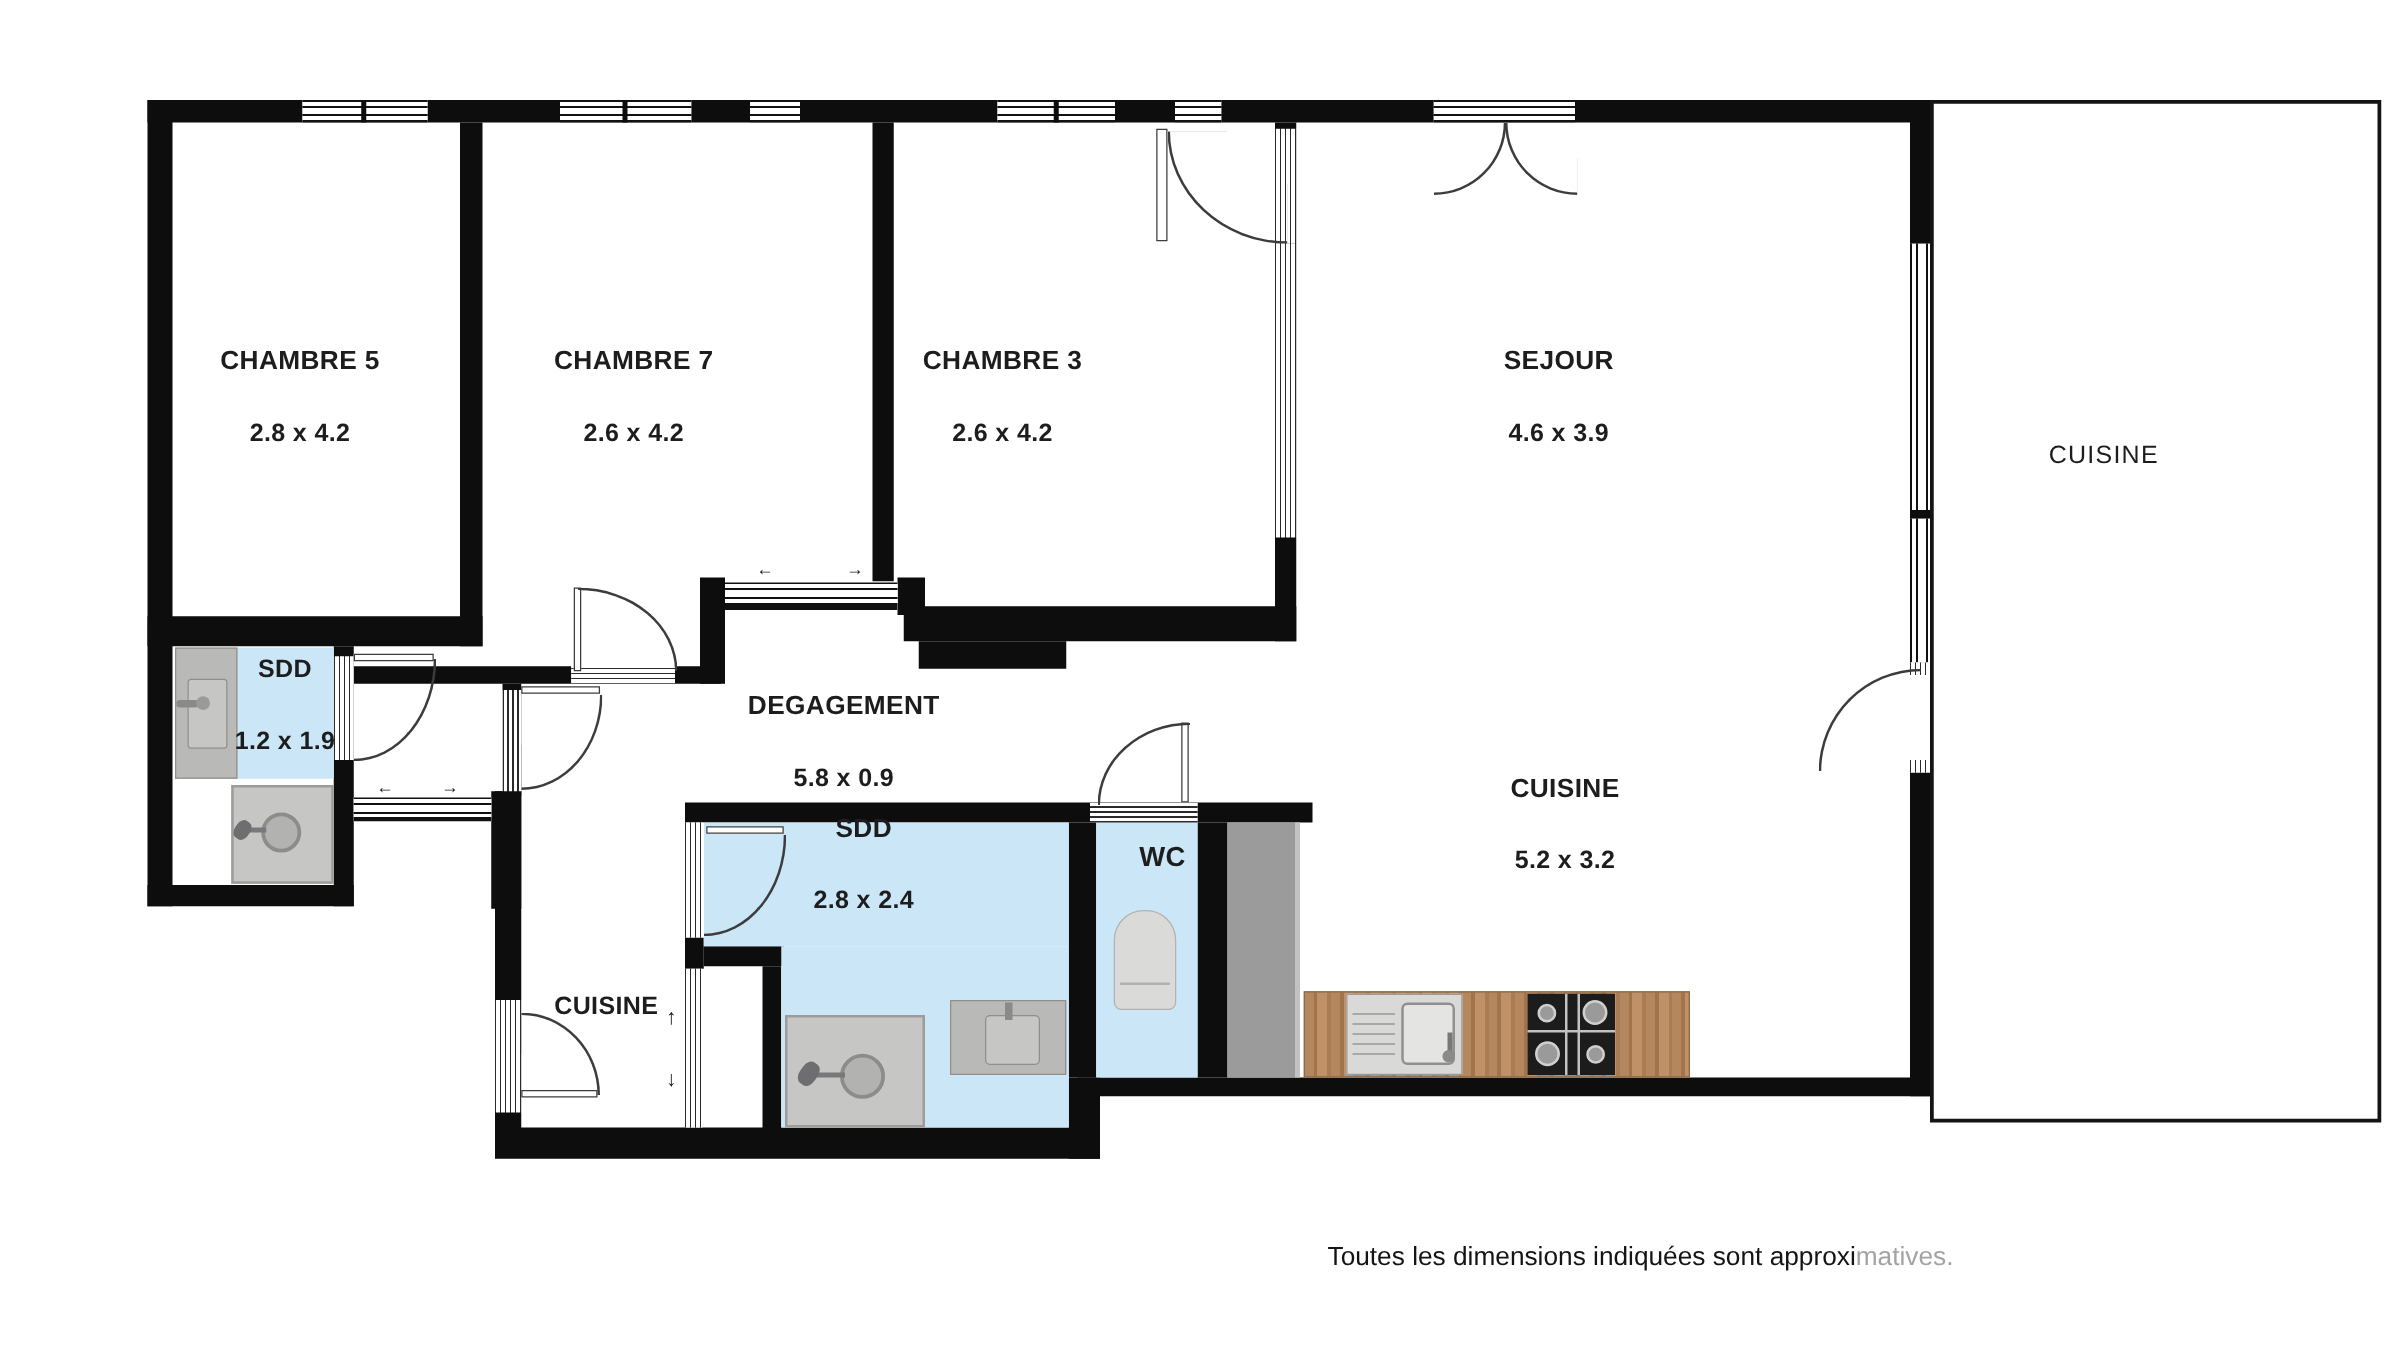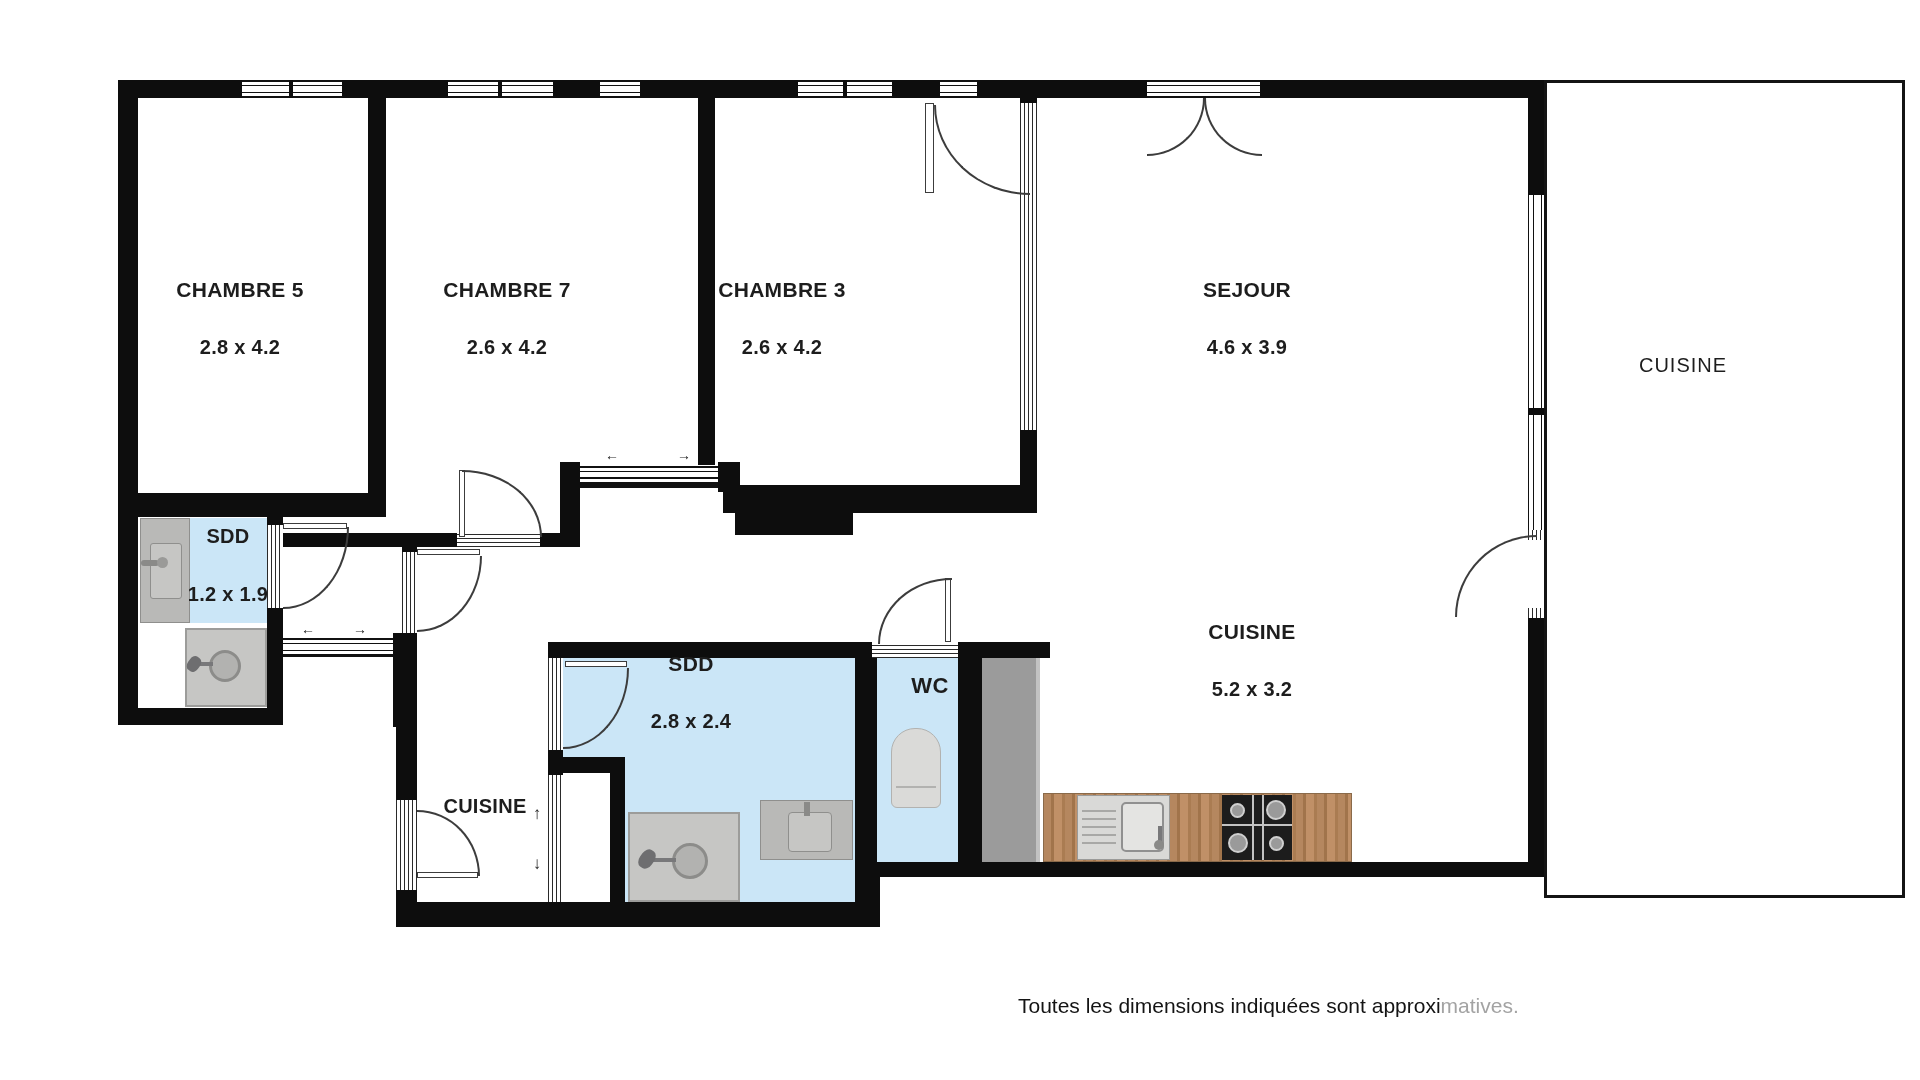--- a/index.html
+++ b/index.html
@@ -18,21 +18,21 @@
   .arc-bl{border-left-width:2px;border-bottom-width:2px;border-bottom-left-radius:100% 100%;}
   .arc-tr{border-right-width:2px;border-top-width:2px;border-top-right-radius:100% 100%;}
   .arc-tl{border-left-width:2px;border-top-width:2px;border-top-left-radius:100% 100%;}
   .leaf{position:absolute;background:#fff;border:1px solid #3c3c3c;box-sizing:border-box;}
   .blue{position:absolute;background:#cbe6f7;}
   .lbl{position:absolute;transform:translate(-50%,-50%);text-align:center;line-height:29px;
        font-size:21px;font-weight:600;letter-spacing:.3px;white-space:nowrap;}
   .lbl .dims{font-size:20px;margin-top:29px;}
   .fix{position:absolute;box-sizing:border-box;}
   .arrow{position:absolute;font-size:14px;color:#222;transform:translate(-50%,-50%);font-weight:400;}
-  .disc{position:absolute;left:1018px;top:990px;font-size:21px;line-height:31px;color:#141414;font-weight:400;}
+  .disc{position:absolute;left:1062px;top:990px;font-size:21px;line-height:31px;color:#141414;font-weight:400;}
   .disc .lt{color:#a3a3a3;}
 </style>
 </head>
 <body>
 
 <div id="plan">
 
   <div class="w" style="left:118px;top:80px;width:1430px;height:18px"></div>
   <div class="w" style="left:118px;top:80px;width:20px;height:645px"></div>
   <div class="w" style="left:368px;top:98px;width:18px;height:419px"></div>
@@ -172,35 +172,39 @@
   <div class="fix" style="left:1269px;top:836px;width:15px;height:15px;border:2px solid #cfcfcf;border-radius:50%;background:#9a9a9a;"></div>
 
   <div class="lbl" style="left:240px;top:318px">
     <div>CHAMBRE 5</div>
     <div class="dims">2.8 x 4.2</div>
   </div>
   <div class="lbl" style="left:507px;top:318px">
     <div>CHAMBRE 7</div>
     <div class="dims">2.6 x 4.2</div>
   </div>
-  <div class="lbl" style="left:782px;top:318px">
+  <div class="lbl" style="left:802px;top:318px">
     <div>CHAMBRE 3</div>
     <div class="dims">2.6 x 4.2</div>
   </div>
   <div class="lbl" style="left:1247px;top:318px">
     <div>SEJOUR</div>
     <div class="dims">4.6 x 3.9</div>
   </div>
   <div class="lbl" style="left:1683px;top:365px;font-weight:400;letter-spacing:1px;font-size:20px">
     <div>CUISINE</div>
   </div>
   <div class="lbl" style="left:228px;top:565px;font-size:20px">
     <div>SDD</div>
     <div class="dims">1.2 x 1.9</div>
   </div>
+  <div class="lbl" style="left:675px;top:594px">
+    <div>DEGAGEMENT</div>
+    <div class="dims">5.8 x 0.9</div>
+  </div>
   <div class="lbl" style="left:691px;top:692px">
     <div>SDD</div>
     <div class="dims">2.8 x 2.4</div>
   </div>
   <div class="lbl" style="left:930px;top:685px;font-size:22px">
     <div>WC</div>
   </div>
   <div class="lbl" style="left:1252px;top:660px">
     <div>CUISINE</div>
     <div class="dims">5.2 x 3.2</div>

